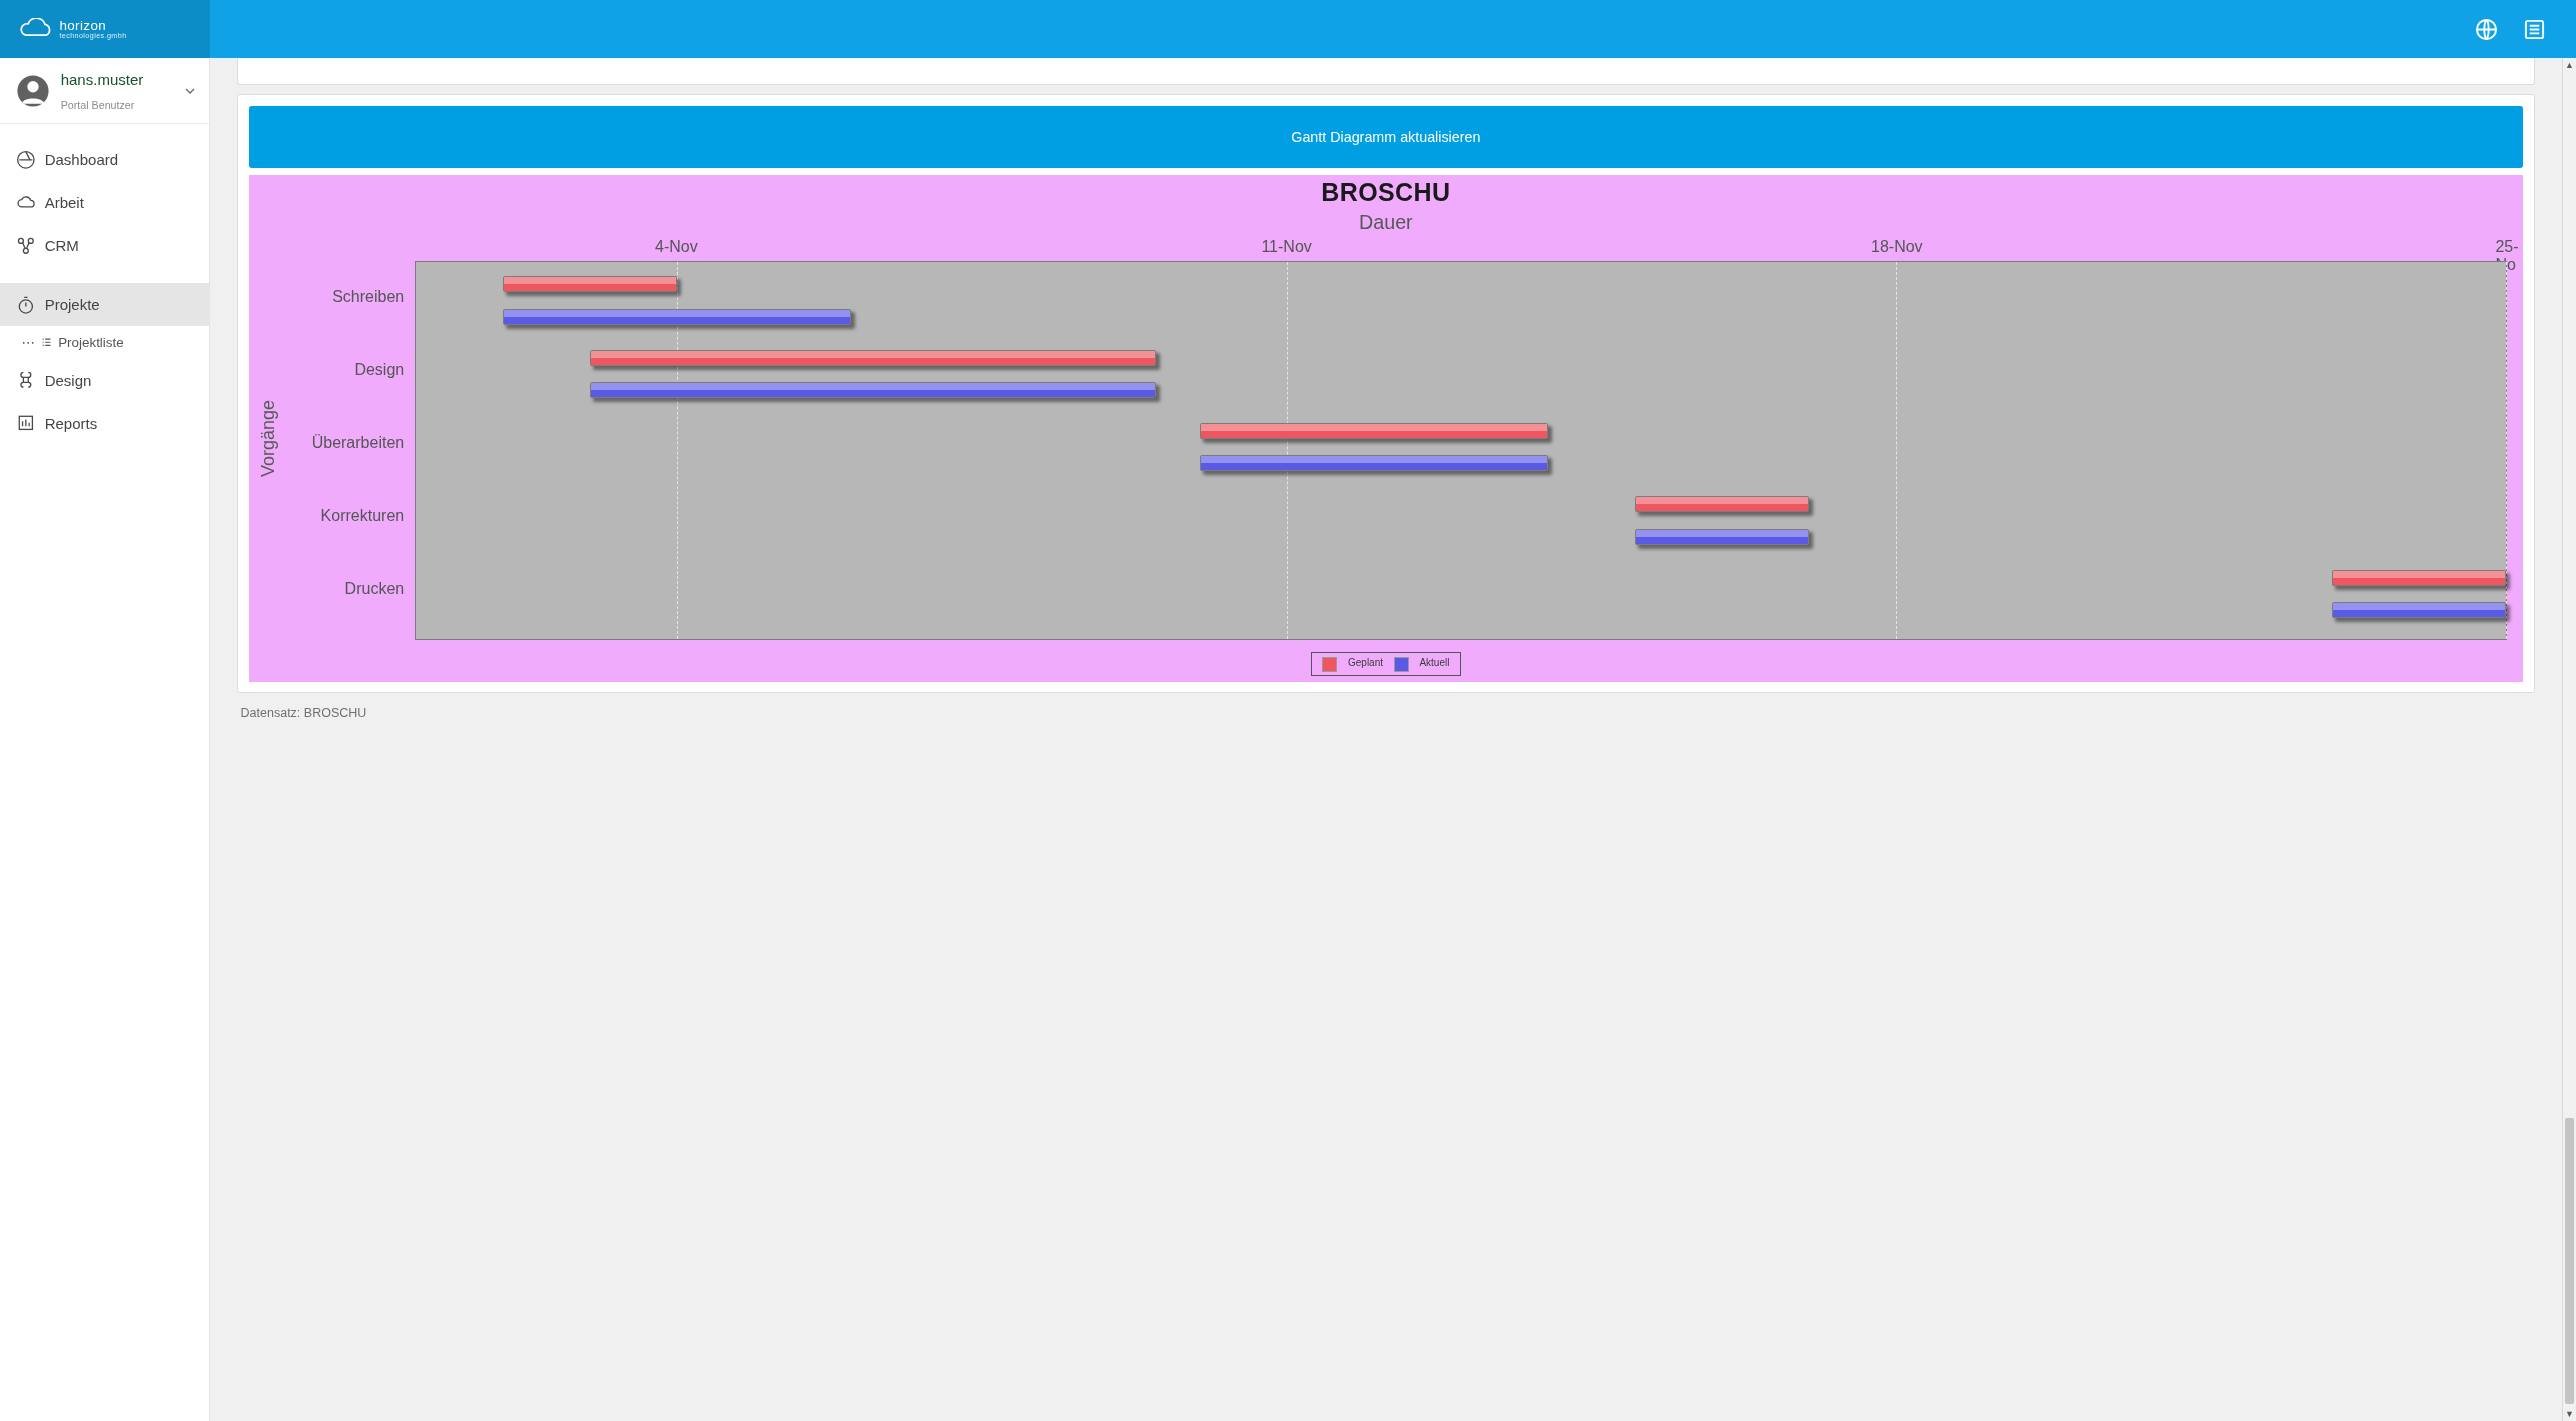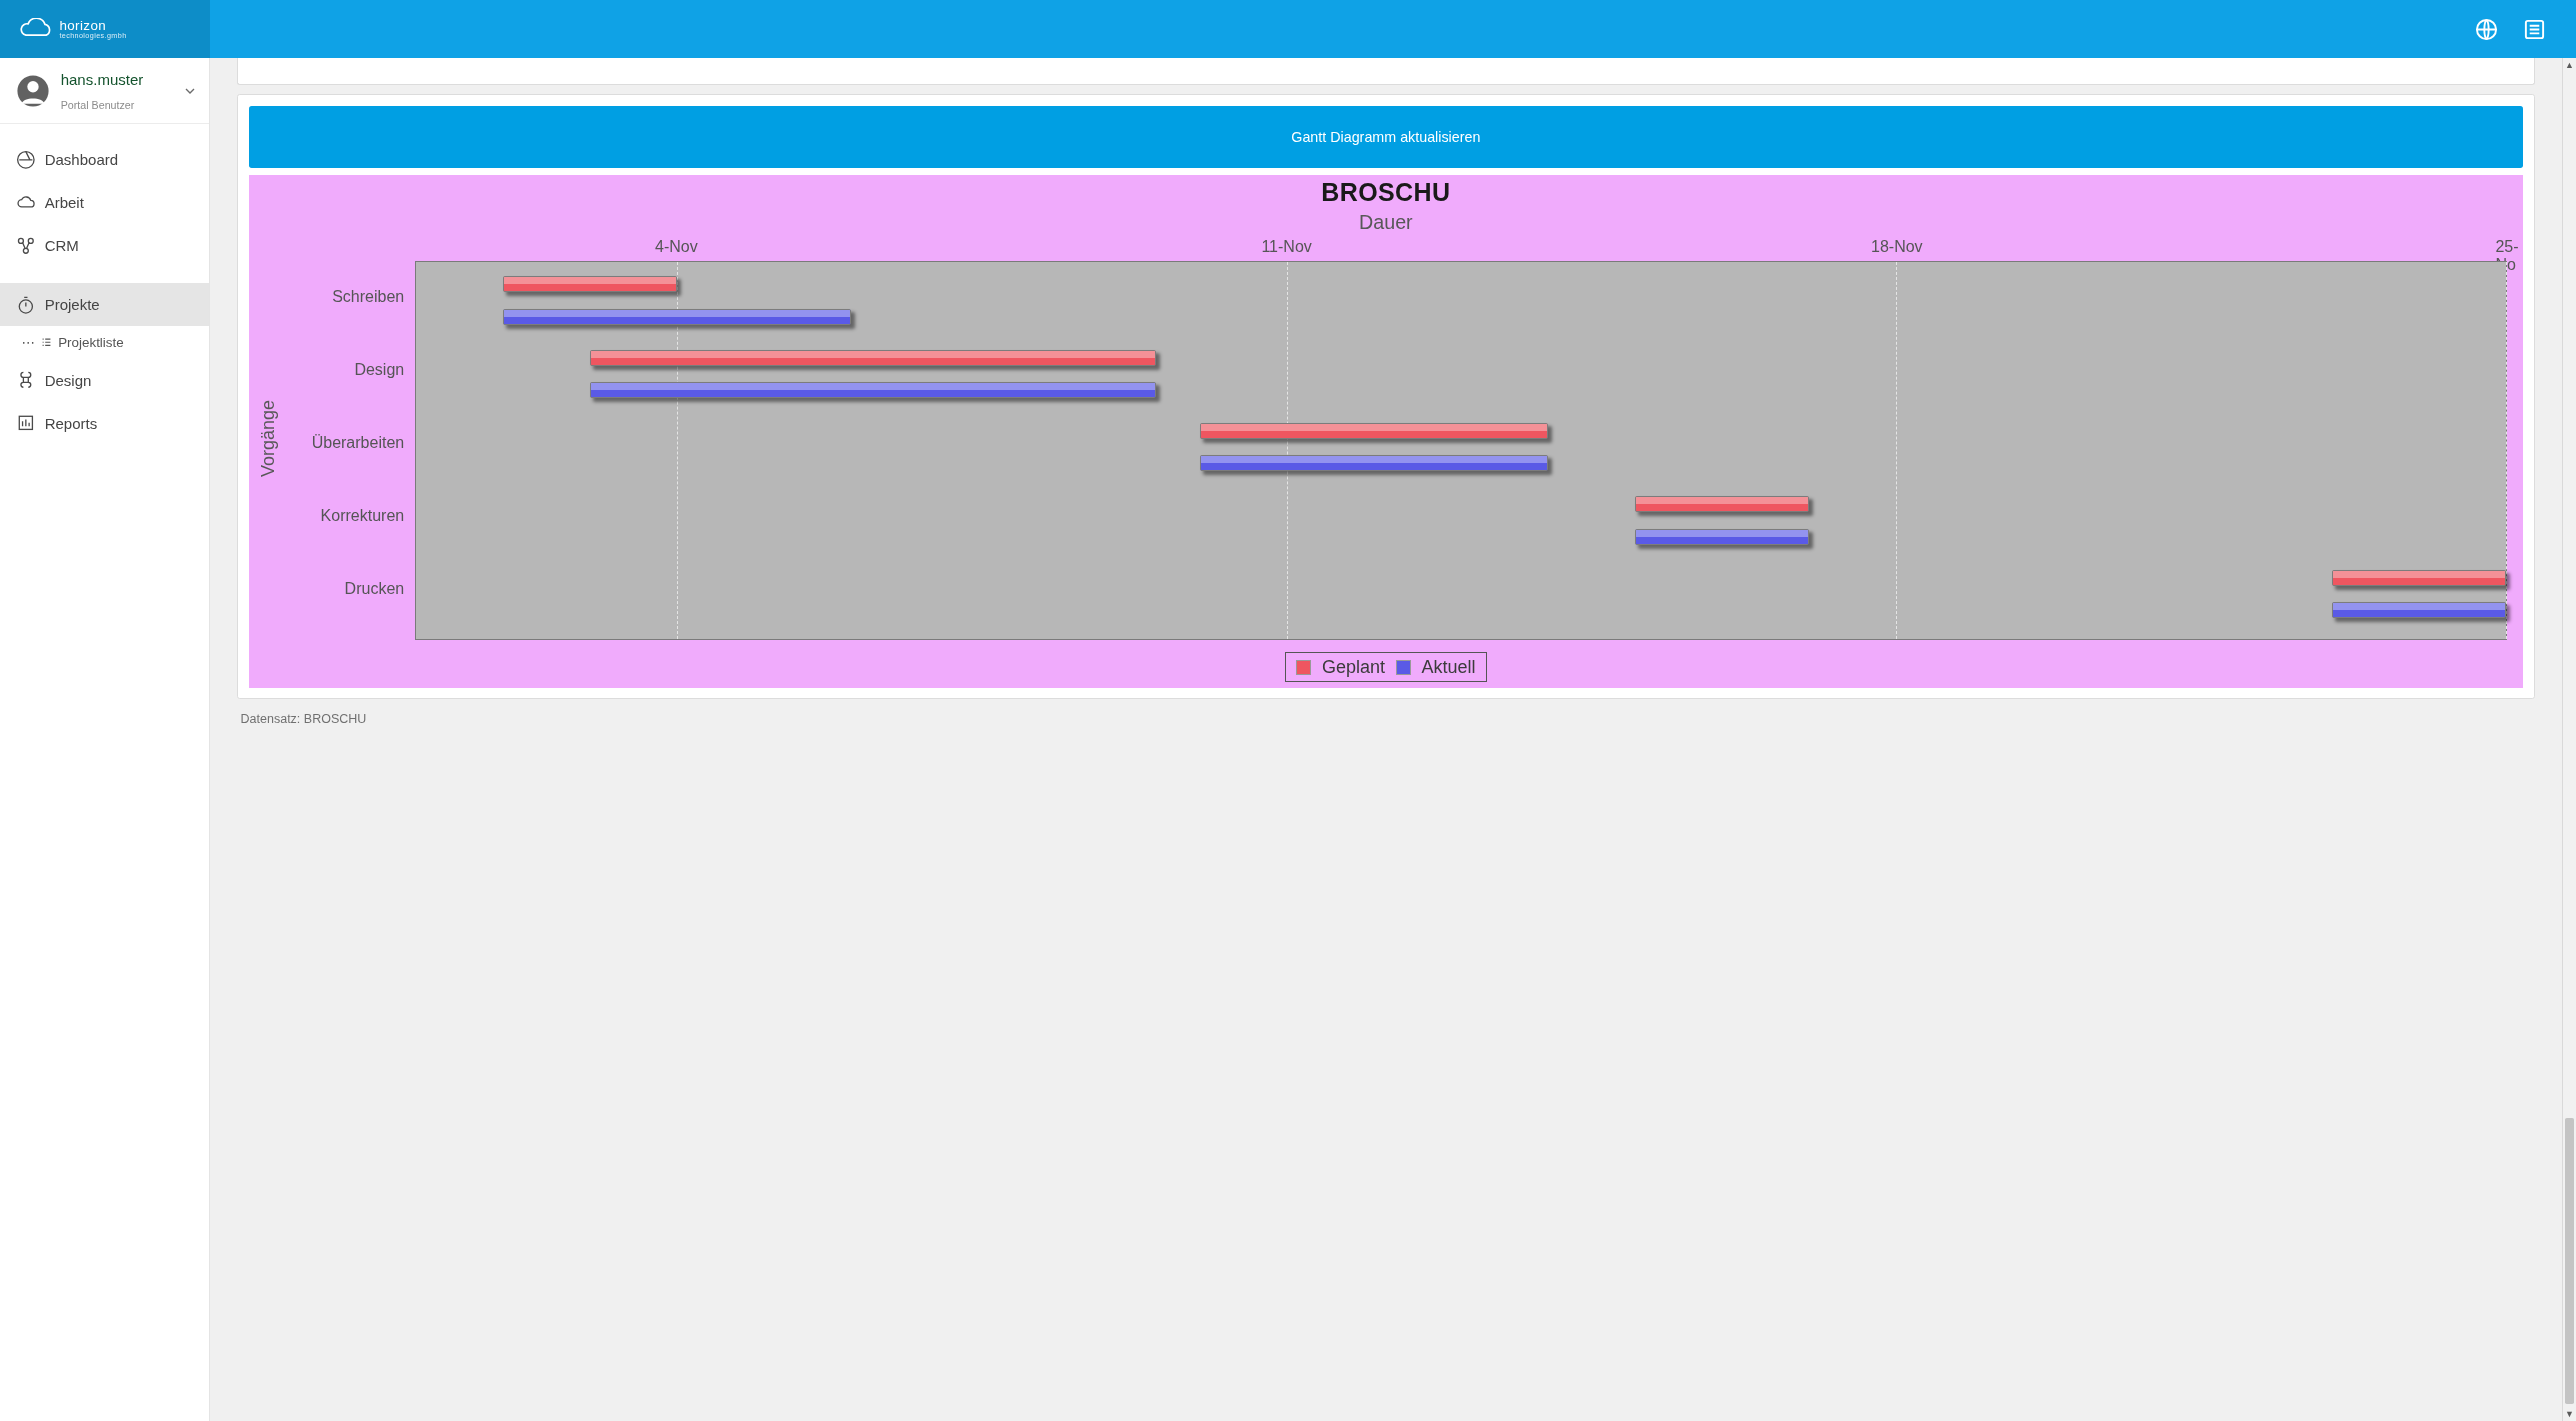--- a/index.html
+++ b/index.html
@@ -180,25 +180,24 @@
   .bar::before{
     content:""; position:absolute; left:0; right:0; top:0; height:50%;
     background:rgba(255,255,255,.35);
   }
   .bar.geplant { background:#ef5660;}
   .bar.aktuell { background:#5a5ae6;}
   .legend {
     margin:12.5px auto 0 auto;
     border:0.9px solid #555;
     display:flex;
-    align-items:center;
     gap:10.7px;
     padding:3.6px 10.7px;
     width:fit-content;
-    font-size:18px;
+    font-size:10px;
     color:#3b3b3b;
   }
   .swatch{width:15px;height:15px;display:inline-block;border:0.9px solid #999;}
   .swatch.red{background:#ef5660;}
   .swatch.blue{background:#5a5ae6;}
   .footer-note{
     font-size:12.5px;
     color:#707070;
     padding:12.5px 3.6px 3.6px 3.6px;
   }

